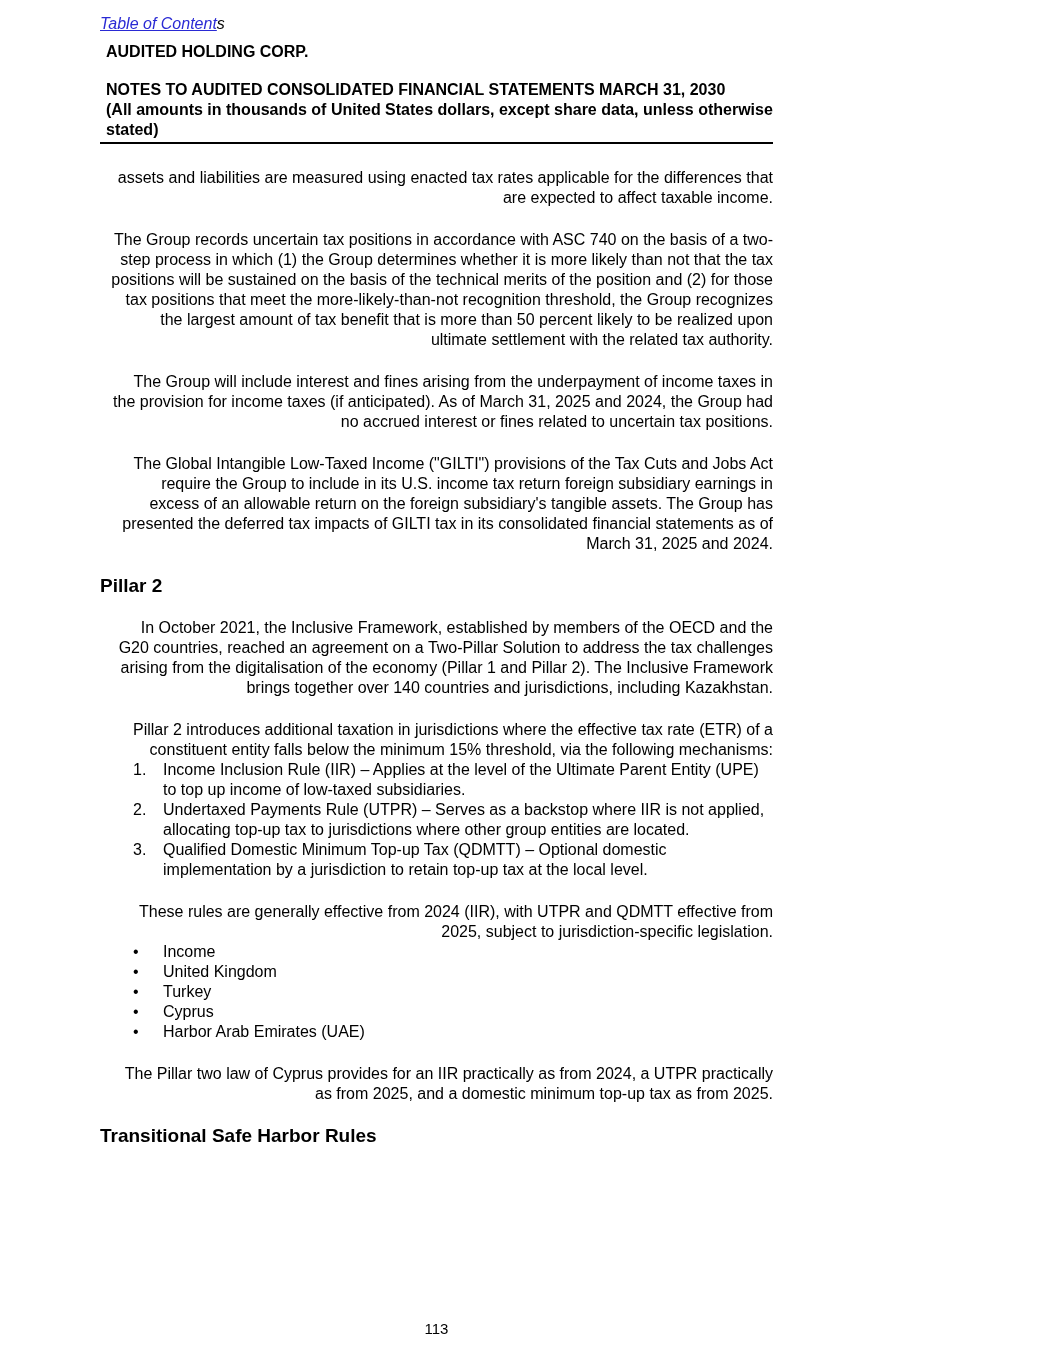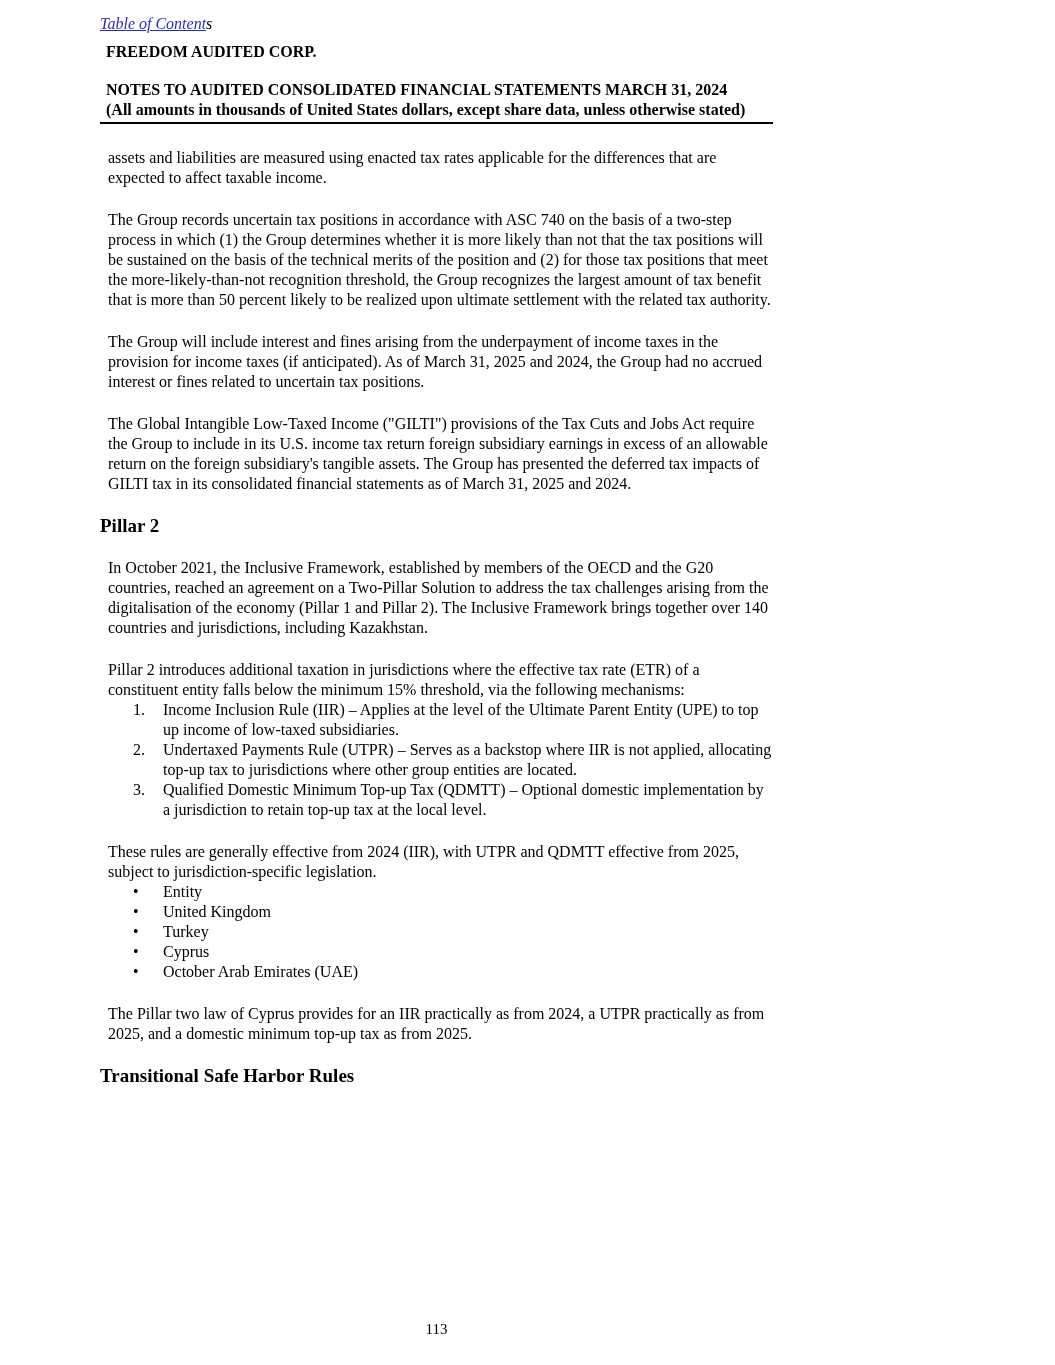--- a/index.html
+++ b/index.html
@@ -7,21 +7,21 @@
     padding: 0;
     background: #ffffff;
   }
   .page {
     position: relative;
     width: 873px;
     height: 1365px;
     box-sizing: border-box;
     padding: 14px 100px 16px 100px;
     background: #ffffff;
-    font-family: Liberation Serif, serif;
+    font-family: Liberation Sans, sans-serif;
     font-size: 16px;
     line-height: 20px;
     color: #000000;
   }
   .toc-line {
     font-style: italic;
     margin: 0 0 8px 0;
   }
   .toc-link {
     color: #2a2ad4;
@@ -44,20 +44,21 @@
     font-weight: bold;
     padding-left: 6px;
   }
   .header-divider {
     border: none;
     border-top: 2px solid #000000;
     margin: 2px 0 0 0;
   }
   .body p {
     margin: 22px 0 0 8px;
+    text-align: right;
   }
   .body p.first {
     margin-top: 24px;
   }
   h3.section-heading {
     font-size: 19px;
     font-weight: bold;
     margin: 22px 0 0 0;
   }
   .list {
@@ -84,23 +85,23 @@
 </style>
 </head>
 <body>
 
 <div class="page">
 
   <div class="toc-line">
     <a class="toc-link" href="#">Table of Content</a><span class="toc-suffix">s</span>
   </div>
 
-  <div class="company">FREEDOM AUDITED CORP.</div>
+  <div class="company">AUDITED HOLDING CORP.</div>
 
-  <div class="doc-title">NOTES TO AUDITED CONSOLIDATED FINANCIAL STATEMENTS MARCH 31, 2024</div>
+  <div class="doc-title">NOTES TO AUDITED CONSOLIDATED FINANCIAL STATEMENTS MARCH 31, 2030</div>
   <div class="doc-subtitle">(All amounts in thousands of United States dollars, except share data, unless otherwise stated)</div>
   <hr class="header-divider">
 
   <div class="body">
 
     <p class="first">assets and liabilities are measured using enacted tax rates applicable for the differences that are expected to affect taxable income.</p>
 
     <p>The Group records uncertain tax positions in accordance with ASC 740 on the basis of a two-step process in which (1) the Group determines whether it is more likely than not that the tax positions will be sustained on the basis of the technical merits of the position and (2) for those tax positions that meet the more-likely-than-not recognition threshold, the Group recognizes the largest amount of tax benefit that is more than 50 percent likely to be realized upon ultimate settlement with the related tax authority.</p>
 
     <p>The Group will include interest and fines arising from the underpayment of income taxes in the provision for income taxes (if anticipated). As of March 31, 2025 and 2024, the Group had no accrued interest or fines related to uncertain tax positions.</p>
@@ -128,37 +129,37 @@
         <span class="li-text">Qualified Domestic Minimum Top-up Tax (QDMTT) – Optional domestic implementation by a jurisdiction to retain top-up tax at the local level.</span>
       </div>
     </div>
 
     <p>These rules are generally effective from 2024 (IIR), with UTPR and QDMTT effective from 2025, subject to jurisdiction-specific legislation.</p>
 
 
     <div class="list">
       <div class="list-item">
         <span class="marker">•</span>
-        <span class="li-text">Entity</span>
+        <span class="li-text">Income</span>
       </div>
       <div class="list-item">
         <span class="marker">•</span>
         <span class="li-text">United Kingdom</span>
       </div>
       <div class="list-item">
         <span class="marker">•</span>
         <span class="li-text">Turkey</span>
       </div>
       <div class="list-item">
         <span class="marker">•</span>
         <span class="li-text">Cyprus</span>
       </div>
       <div class="list-item">
         <span class="marker">•</span>
-        <span class="li-text">October Arab Emirates (UAE)</span>
+        <span class="li-text">Harbor Arab Emirates (UAE)</span>
       </div>
     </div>
 
 
     <p>The Pillar two law of Cyprus provides for an IIR practically as from 2024, a UTPR practically as from 2025, and a domestic minimum top-up tax as from 2025.</p>
 
     <h3 class="section-heading">Transitional Safe Harbor Rules</h3>
 
   </div>
 

